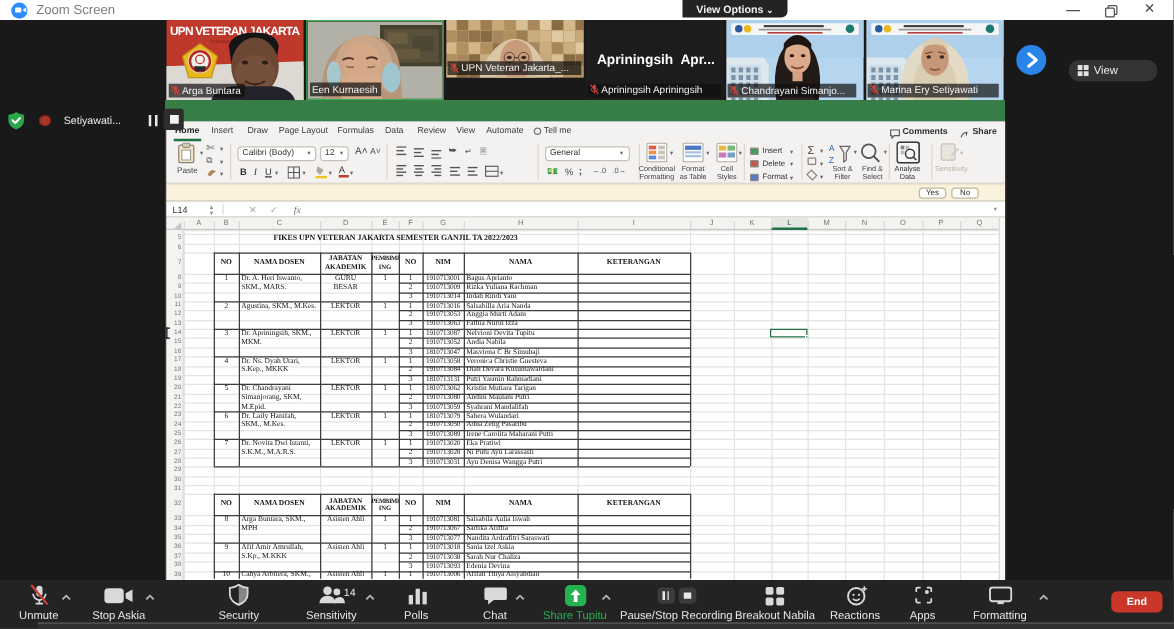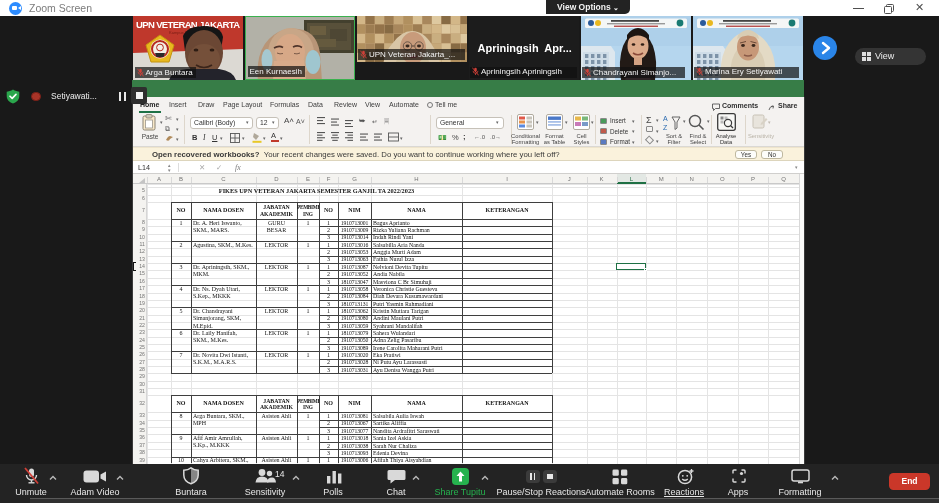--- a/index.html
+++ b/index.html
@@ -471,21 +471,20 @@
       <line x1="13.5" y1="12.5" x2="16" y2="15" stroke="#3a3a3a" stroke-width="1.3"></line>
     </svg>
     <div style="position:absolute;left:706px;top:132.5px;width:40px;text-align:center;font-size:5.8px;color:#333;line-height:6.4px;">Analyse<br>Data</div>
     <svg style="position:absolute;left:752px;top:114px;" width="16" height="16" viewBox="0 0 16 16">
       <rect x="1" y="1" width="11" height="13" rx="1.5" fill="#e8e4dc" stroke="#c8c2b6" stroke-width="1"></rect>
       <path d="M9 9 l5 -5 l1.5 1.5 l-5 5 l-2 0.5 z" fill="#d8d2c6"></path>
     </svg>
     <div style="position:absolute;left:768px;top:119px;font-size:5px;color:#c0bab0;">▾</div>
     <div style="position:absolute;left:740px;top:132.5px;width:42px;text-align:center;font-size:5.8px;color:#b9b3a7;line-height:6.4px;">Sensitivity</div>
     <div style="position:absolute;left:132px;top:147px;width:672px;height:13.5px;background:#faf2dc;border-top:1px solid #eee4cc;border-bottom:1px solid #ddd5bc;"></div>
-    <div style="position:absolute;left:152px;top:148.5px;font-size:7.8px;color:#3a3a3a;line-height:11px;white-space:nowrap;"><b>Open recovered workbooks?</b>&nbsp; Your recent changes were saved. Do you want to continue working where you left off?</div>
     <div style="position:absolute;left:735px;top:149.5px;width:22px;height:9px;background:#fdfdfa;border:1px solid #bfb89f;border-radius:3px;font-size:6.3px;color:#333;text-align:center;line-height:8px;">Yes</div>
     <div style="position:absolute;left:761px;top:149.5px;width:22px;height:9px;background:#fdfdfa;border:1px solid #bfb89f;border-radius:3px;font-size:6.3px;color:#333;text-align:center;line-height:8px;">No</div>
     <div style="position:absolute;left:132px;top:160.5px;width:672px;height:13.5px;background:#ffffff;border-bottom:1px solid #d0cfcd;"></div>
     <div style="position:absolute;left:138px;top:162px;font-size:7.2px;color:#333;line-height:11px;">L14</div>
     <div style="position:absolute;left:167px;top:162.5px;font-size:4.5px;color:#888;line-height:5px;">▲<br>▼</div>
     <div style="position:absolute;left:178px;top:163px;width:1px;height:9px;background:#ddd;"></div>
     <div style="position:absolute;left:199px;top:162px;font-size:7.5px;color:#a8a8a8;line-height:11px;">✕</div>
     <div style="position:absolute;left:216px;top:162px;font-size:7.5px;color:#a8a8a8;line-height:11px;">✓</div>
     <div style="position:absolute;left:235px;top:161.5px;font-size:7.8px;color:#777;font-style:italic;font-family:'Liberation Serif',serif;line-height:12px;">fx</div>
     <div style="position:absolute;left:795px;top:164px;font-size:5px;color:#888;">▾</div>
@@ -828,26 +827,26 @@
       <polyline points="1,4.5 4,1.5 7,4.5" fill="none" stroke="#b9b9b9" stroke-width="1.4"></polyline>
     </svg>
     <div style="position:absolute;left:-29px;top:486px;width:120px;text-align:center;font-size:9px;color:#e8e8e8;line-height:12px;">Unmute</div>
     <svg style="position:absolute;left:83px;top:469.5px;" width="24" height="13" viewBox="0 0 24 13">
       <rect x="0.5" y="0.5" width="15.5" height="12" rx="3" fill="#d9d9d9"></rect>
       <path d="M17.5 4.5 L23 1.5 V11.5 L17.5 8.5 z" fill="#d9d9d9"></path>
     </svg>
     <svg style="position:absolute;left:116px;top:474.5px;" width="8" height="6" viewBox="0 0 8 6">
       <polyline points="1,4.5 4,1.5 7,4.5" fill="none" stroke="#b9b9b9" stroke-width="1.4"></polyline>
     </svg>
-    <div style="position:absolute;left:35px;top:486px;width:120px;text-align:center;font-size:9px;color:#e8e8e8;line-height:12px;">Adam Video</div>
+    <div style="position:absolute;left:35px;top:486px;width:120px;text-align:center;font-size:9px;color:#e8e8e8;line-height:12px;">Stop Askia</div>
     <svg style="position:absolute;left:183px;top:467px;" width="16" height="18" viewBox="0 0 16 18">
       <path d="M8 0.8 C10.3 2.5 13.7 3.2 15.2 3.3 V8 C15.2 12.6 11.4 15.6 8 16.8 C4.6 15.6 0.8 12.6 0.8 8 V3.3 C2.3 3.2 5.7 2.5 8 0.8 z" fill="none" stroke="#d9d9d9" stroke-width="1.5"></path>
       <path d="M8 0.8 C10.3 2.5 13.7 3.2 15.2 3.3 V8 C15.2 12.6 11.4 15.6 8 16.8 z" fill="#d9d9d9" opacity="0.55"></path>
     </svg>
-    <div style="position:absolute;left:131px;top:486px;width:120px;text-align:center;font-size:9px;color:#e8e8e8;line-height:12px;">Buntara</div>
+    <div style="position:absolute;left:131px;top:486px;width:120px;text-align:center;font-size:9px;color:#e8e8e8;line-height:12px;">Security</div>
     <svg style="position:absolute;left:254px;top:468px;" width="22" height="16" viewBox="0 0 22 16">
       <circle cx="8" cy="4.5" r="3.4" fill="#d9d9d9"></circle>
       <path d="M1.5 14.5 q0.5 -6 6.5 -6 q6 0 6.5 6 z" fill="#d9d9d9"></path>
       <circle cx="15.5" cy="5.5" r="2.7" fill="#d9d9d9"></circle>
       <path d="M13 14.5 q0.3 -5 5 -5 q3.5 0 4 5 z" fill="#d9d9d9"></path>
     </svg>
     <div style="position:absolute;left:275px;top:468.5px;font-size:8.5px;color:#e8e8e8;line-height:10px;">14</div>
     <svg style="position:absolute;left:292px;top:474.5px;" width="8" height="6" viewBox="0 0 8 6">
       <polyline points="1,4.5 4,1.5 7,4.5" fill="none" stroke="#b9b9b9" stroke-width="1.4"></polyline>
     </svg>
@@ -871,36 +870,36 @@
     </svg>
     <svg style="position:absolute;left:481px;top:474.5px;" width="8" height="6" viewBox="0 0 8 6">
       <polyline points="1,4.5 4,1.5 7,4.5" fill="none" stroke="#b9b9b9" stroke-width="1.4"></polyline>
     </svg>
     <div style="position:absolute;left:400px;top:486px;width:120px;text-align:center;font-size:9px;color:#25b24e;line-height:12px;">Share Tupitu</div>
     <div style="position:absolute;left:526px;top:469.5px;width:13.5px;height:13.5px;border-radius:3.5px;background:#3b3b3b;"></div>
     <div style="position:absolute;left:530px;top:473px;width:1.8px;height:6.5px;background:#e8e8e8;"></div>
     <div style="position:absolute;left:533.5px;top:473px;width:1.8px;height:6.5px;background:#e8e8e8;"></div>
     <div style="position:absolute;left:543px;top:469.5px;width:13.5px;height:13.5px;border-radius:3.5px;background:#3b3b3b;"></div>
     <div style="position:absolute;left:547px;top:473.5px;width:5.5px;height:5.5px;background:#e8e8e8;"></div>
-    <div style="position:absolute;left:481px;top:486px;width:120px;text-align:center;font-size:9px;color:#e8e8e8;line-height:12px;">Pause/Stop Reactions</div>
+    <div style="position:absolute;left:481px;top:486px;width:120px;text-align:center;font-size:9px;color:#e8e8e8;line-height:12px;">Pause/Stop Recording</div>
     <svg style="position:absolute;left:612px;top:468.5px;" width="16" height="16" viewBox="0 0 16 16">
       <rect x="0.5" y="0.5" width="6.3" height="6.3" rx="1.4" fill="#d9d9d9"></rect>
       <rect x="9" y="0.5" width="6.3" height="6.3" rx="1.4" fill="#d9d9d9"></rect>
       <rect x="0.5" y="9" width="6.3" height="6.3" rx="1.4" fill="#d9d9d9"></rect>
       <rect x="9" y="9" width="6.3" height="6.3" rx="1.4" fill="#d9d9d9"></rect>
     </svg>
-    <div style="position:absolute;left:560px;top:486px;width:120px;text-align:center;font-size:9px;color:#e8e8e8;line-height:12px;">Automate Rooms</div>
+    <div style="position:absolute;left:560px;top:486px;width:120px;text-align:center;font-size:9px;color:#e8e8e8;line-height:12px;">Breakout Nabila</div>
     <svg style="position:absolute;left:677px;top:467.5px;" width="18" height="17" viewBox="0 0 18 17">
       <circle cx="8" cy="9" r="6.6" fill="none" stroke="#d9d9d9" stroke-width="1.5"></circle>
       <circle cx="5.8" cy="7.8" r="0.9" fill="#d9d9d9"></circle>
       <circle cx="10.2" cy="7.8" r="0.9" fill="#d9d9d9"></circle>
       <path d="M5.2 11 q2.8 2.6 5.6 0" stroke="#d9d9d9" stroke-width="1.3" fill="none"></path>
       <path d="M14.5 1 v4 M12.5 3 h4" stroke="#d9d9d9" stroke-width="1.3"></path>
     </svg>
-    <div style="position:absolute;left:624px;top:486px;width:120px;text-align:center;font-size:9px;color:#e8e8e8;line-height:12px;text-decoration:underline;">Reactions</div>
+    <div style="position:absolute;left:624px;top:486px;width:120px;text-align:center;font-size:9px;color:#e8e8e8;line-height:12px;">Reactions</div>
     <svg style="position:absolute;left:731px;top:468px;" width="16" height="16" viewBox="0 0 16 16">
       <path d="M2 5.5 V3 q0 -1 1 -1 h2.5 M10.5 2 H13 q1 0 1 1 v2.5 M14 10.5 V13 q0 1 -1 1 h-2.5 M5.5 14 H3 q-1 0 -1 -1 v-2.5" fill="none" stroke="#d9d9d9" stroke-width="1.4"></path>
       <circle cx="10.5" cy="5.5" r="1.6" fill="#d9d9d9"></circle>
     </svg>
     <div style="position:absolute;left:678px;top:486px;width:120px;text-align:center;font-size:9px;color:#e8e8e8;line-height:12px;">Apps</div>
     <svg style="position:absolute;left:791px;top:468.5px;" width="19" height="15" viewBox="0 0 19 15">
       <rect x="1" y="1" width="17" height="11" rx="2" fill="none" stroke="#d9d9d9" stroke-width="1.5"></rect>
       <rect x="7" y="12.5" width="5" height="1.8" fill="#d9d9d9"></rect>
     </svg>
     <svg style="position:absolute;left:831px;top:474.5px;" width="8" height="6" viewBox="0 0 8 6">

